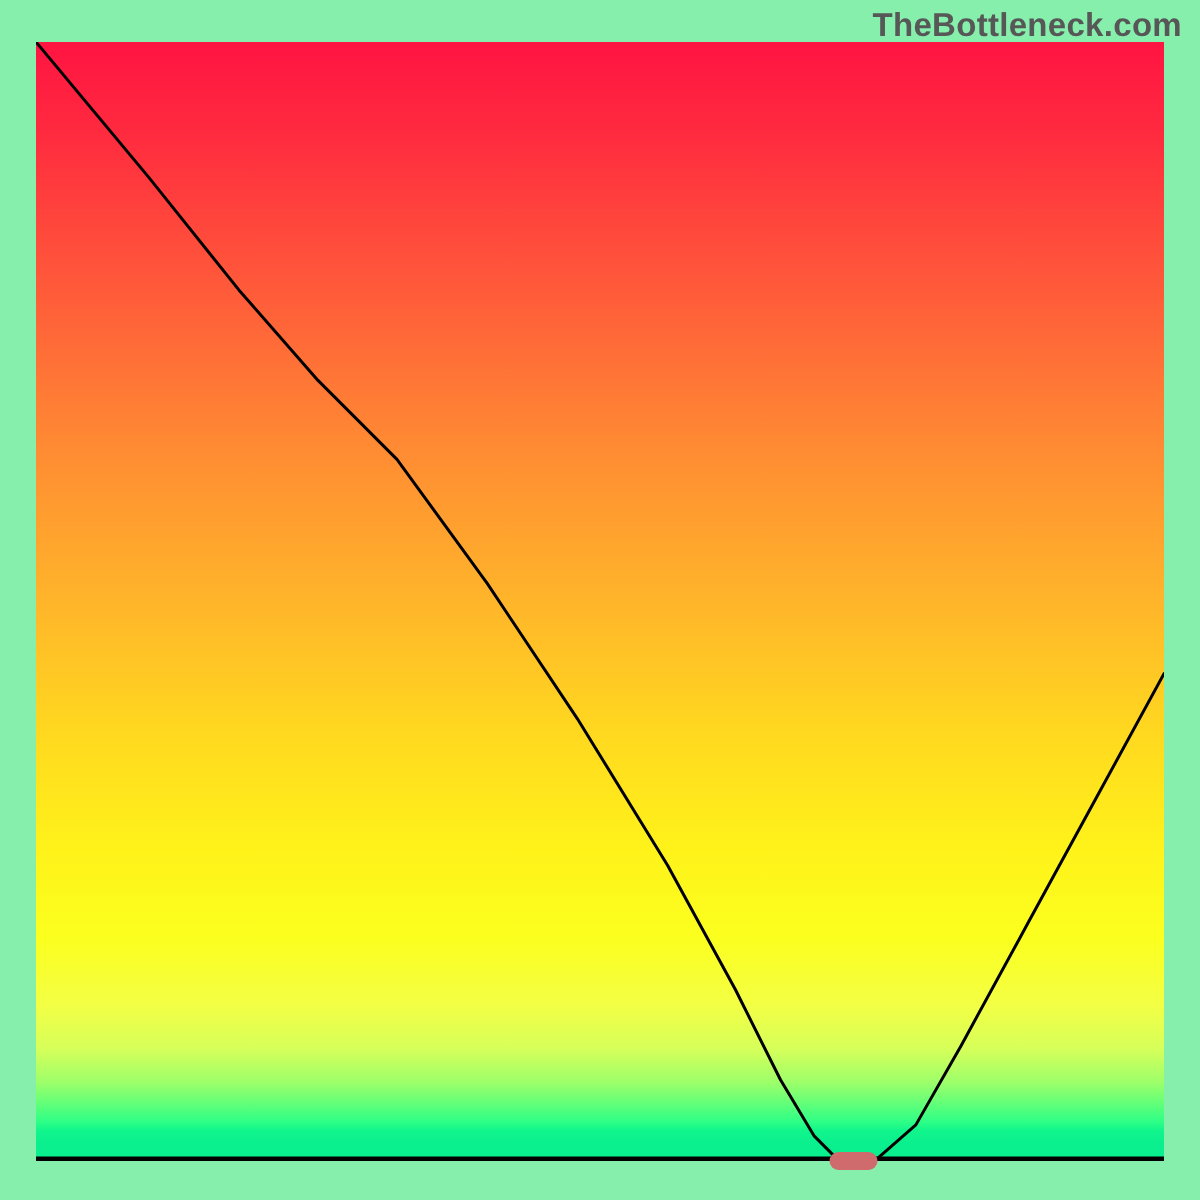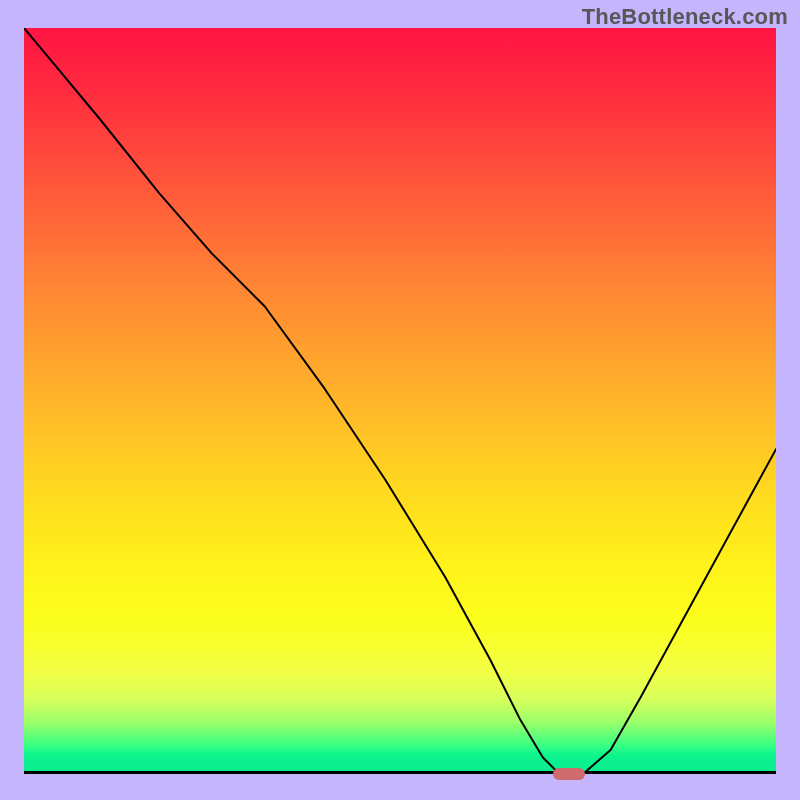--- a/index.html
+++ b/index.html
@@ -8,21 +8,21 @@
     width: 800px;
     height: 800px;
     background: #000;
     overflow: hidden;
     font-family: Arial, Helvetica, sans-serif;
   }
   .frame {
     position: relative;
     width: 800px;
     height: 800px;
-    background: #c4b5fd;
+    background: #86efac;
     text-decoration: underline;
   }
   .watermark {
     position: absolute;
     top: 4px;
     right: 12px;
     font-size: 22px;
     font-weight: 600;
     color: #575757;
     letter-spacing: 0.2px;

